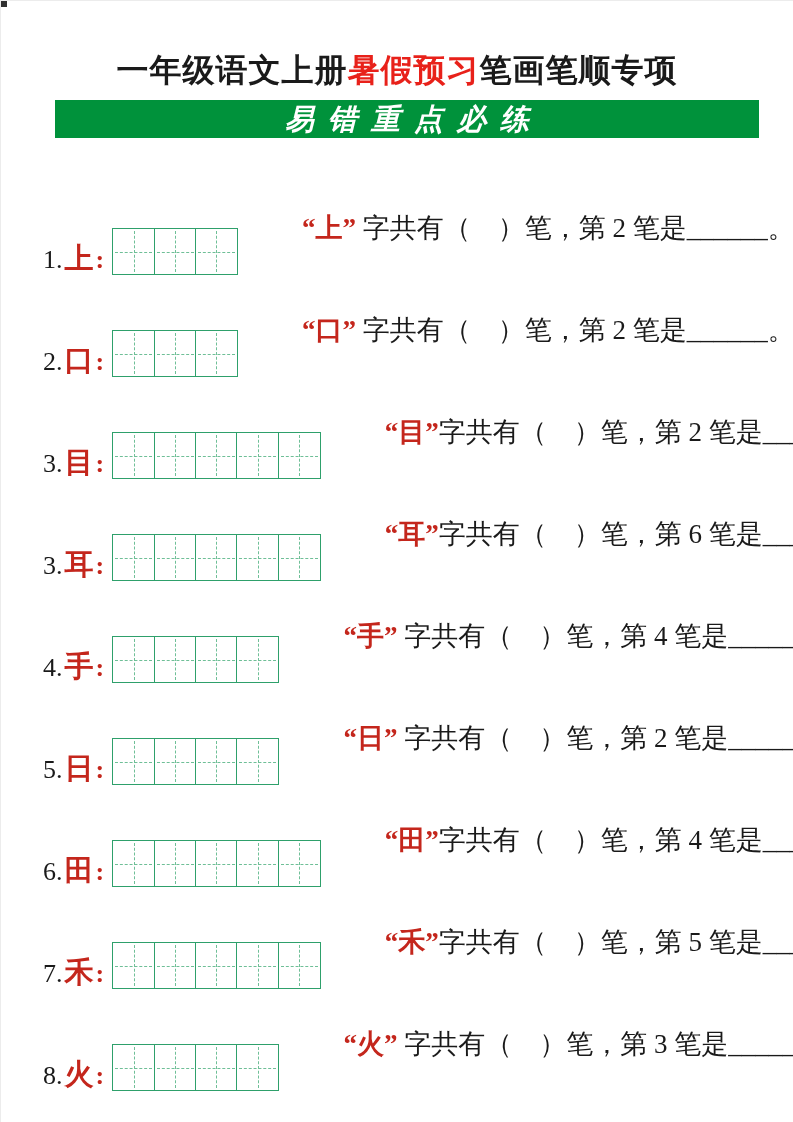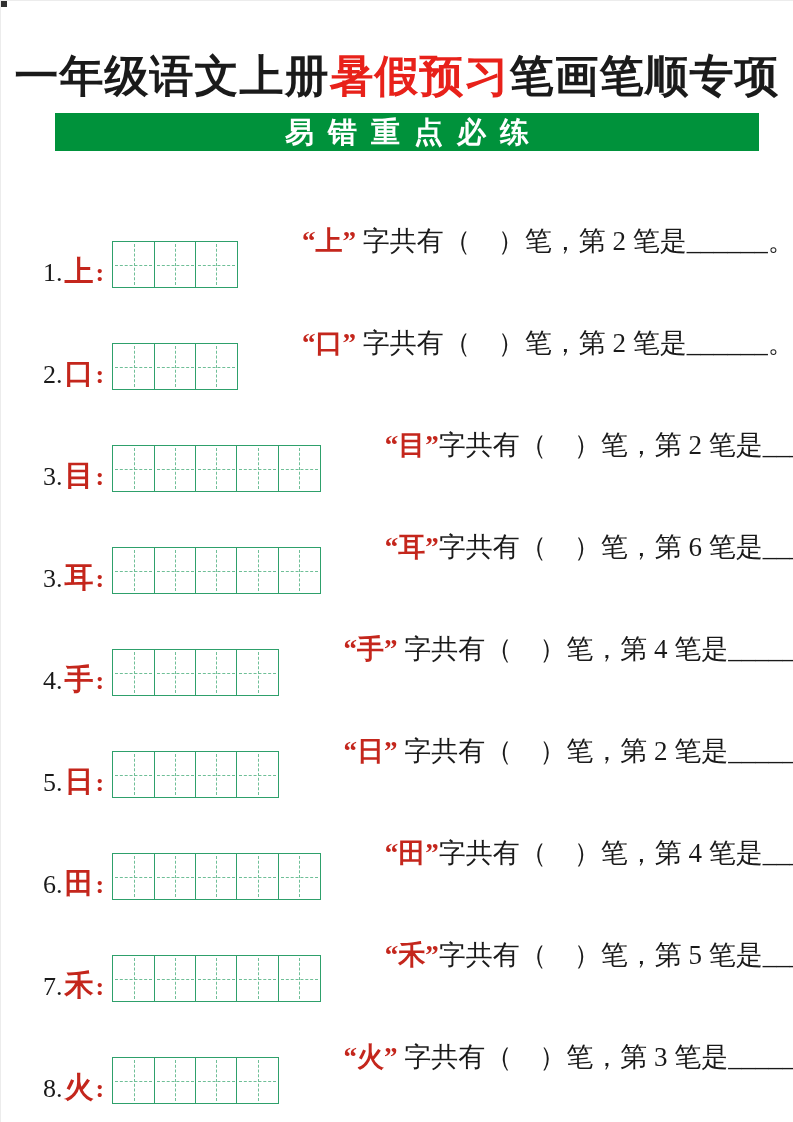--- a/index.html
+++ b/index.html
@@ -13,32 +13,32 @@
     border-top:1px solid #ececec;
     border-left:1px solid #ececec;
   }
   .corner-artifact {
     position:absolute; top:0; left:0; width:6px; height:6px;
     background:#2f2f2f;
   }
   .page-title {
     margin-top:52px;
     text-align:center;
-    font-size:44px;
+    font-size:32px;
     font-weight:900;
     letter-spacing:1px;
     line-height:1.1;
     white-space:nowrap;
   }
   .page-title .t-red { color:#e8211a; }
   .banner {
     margin:12px 34px 0 54px;
     height:38px;
     background:#00923b;
-    display:flex; align-items:center; justify-content:center;
+    display:flex; align-items:center; justify-content:center;font-style:italic;
   }
   .banner-text {
     color:#ffffff;
     font-weight:bold;
     font-size:29px;
     letter-spacing:14px;
     text-indent:14px;
     line-height:1;
   }
   .rows-area { margin-top:50px; padding-left:42px; }

